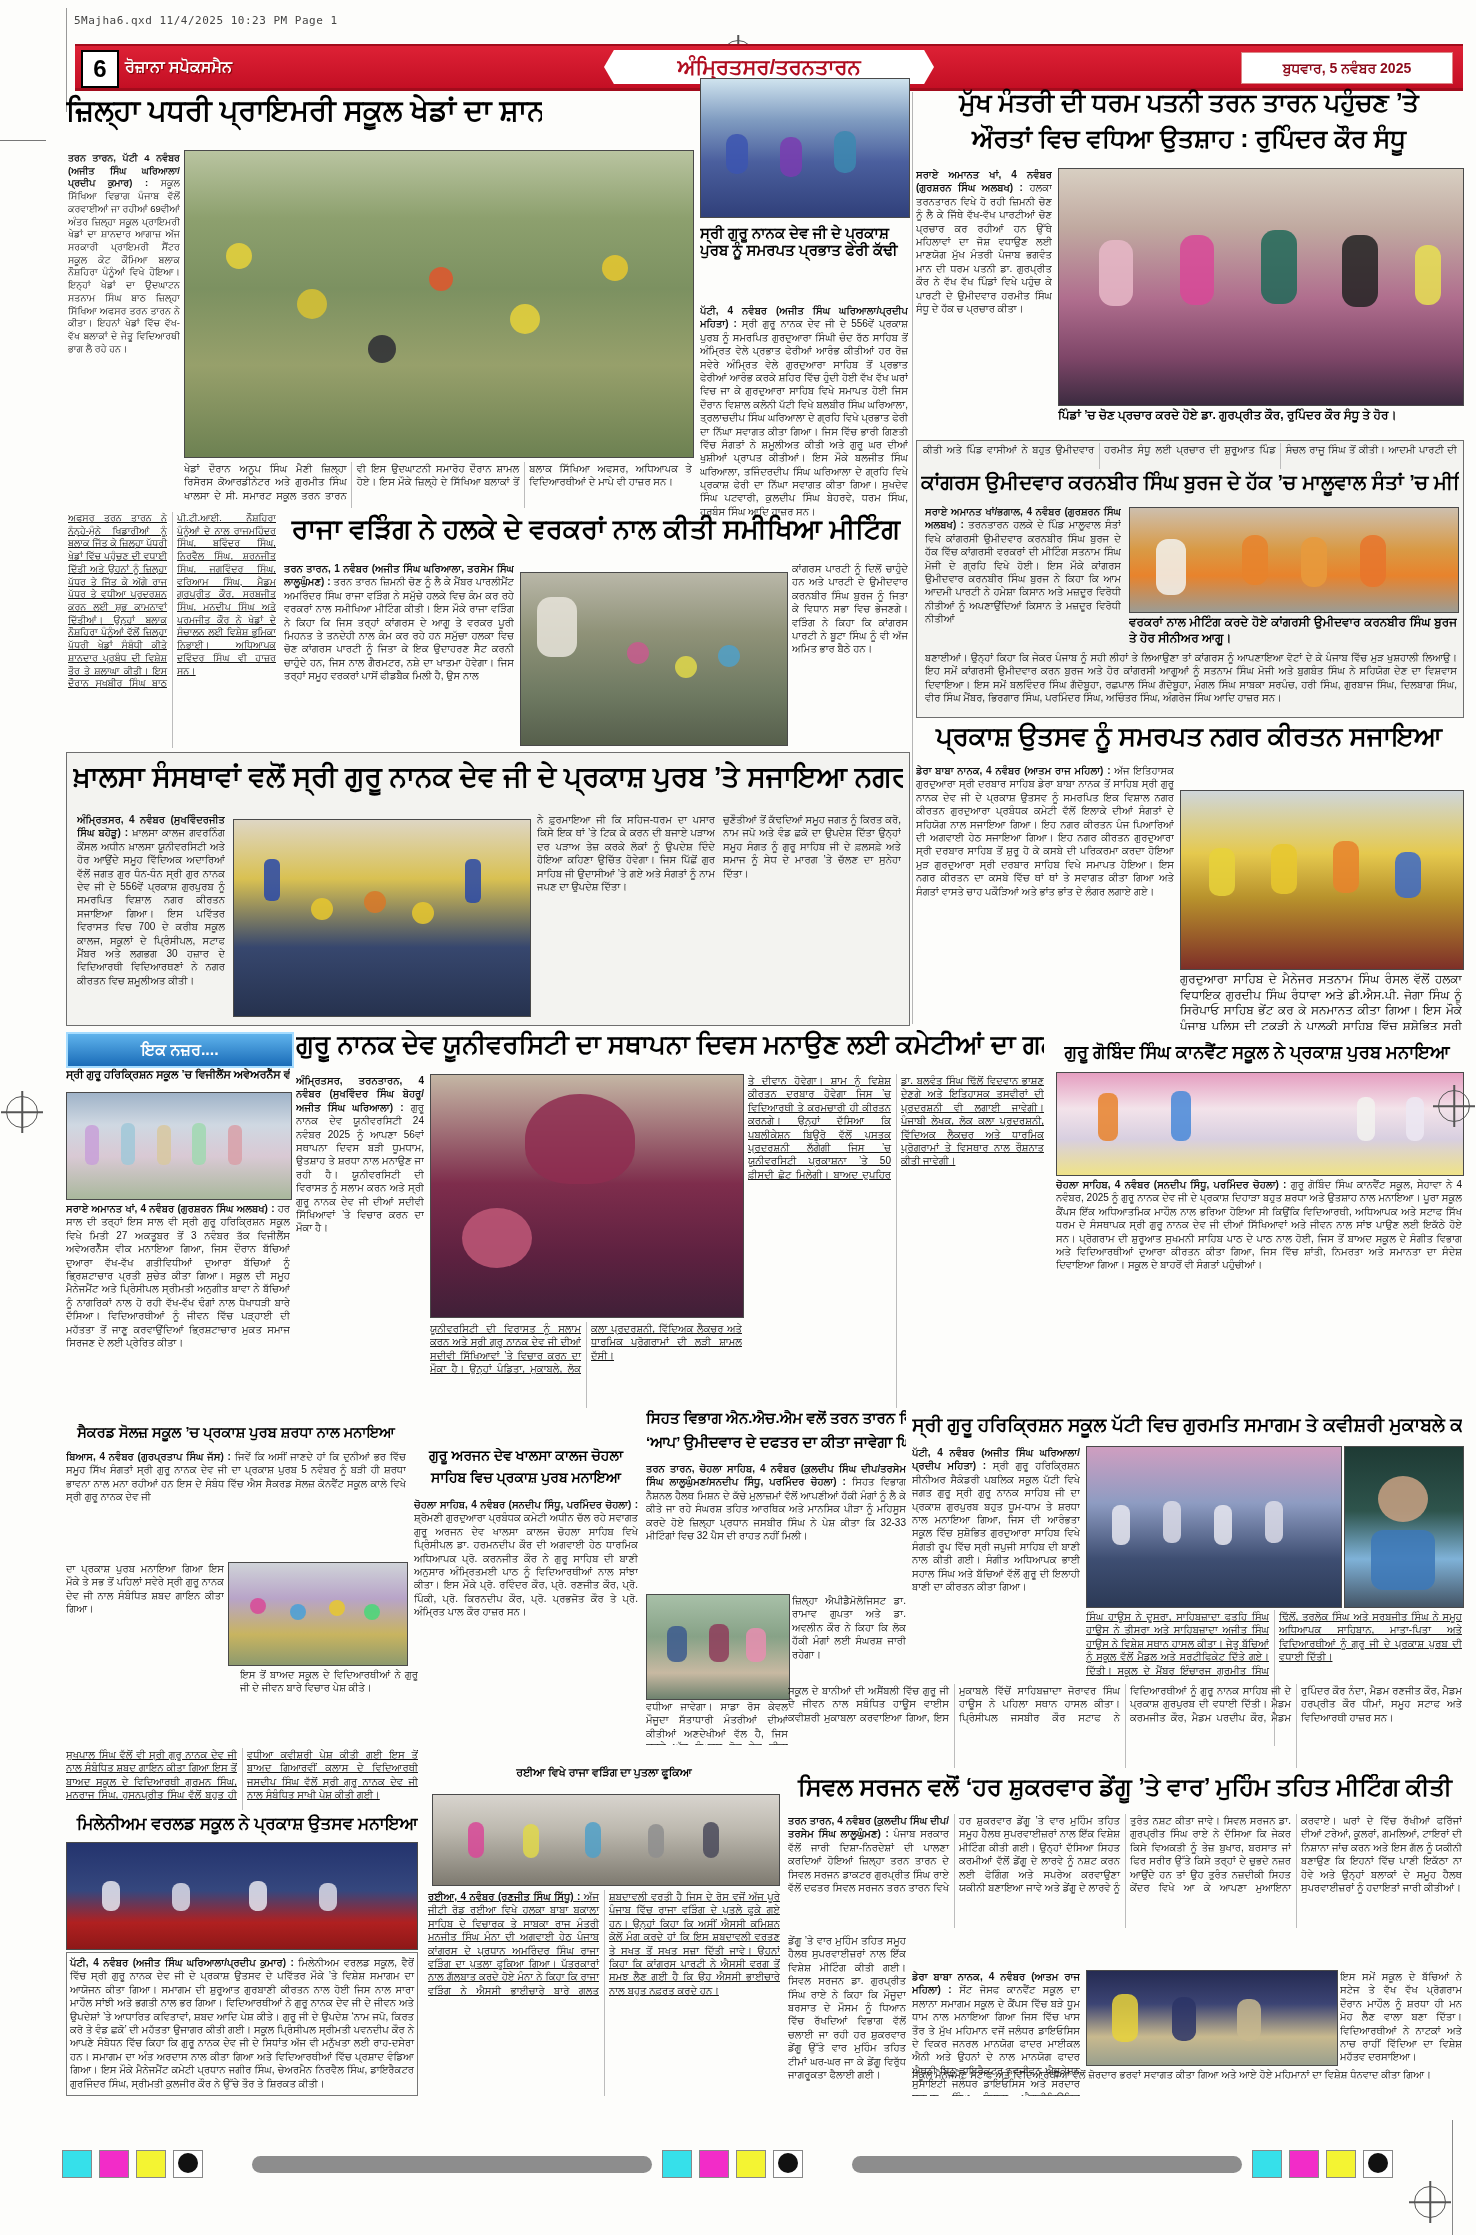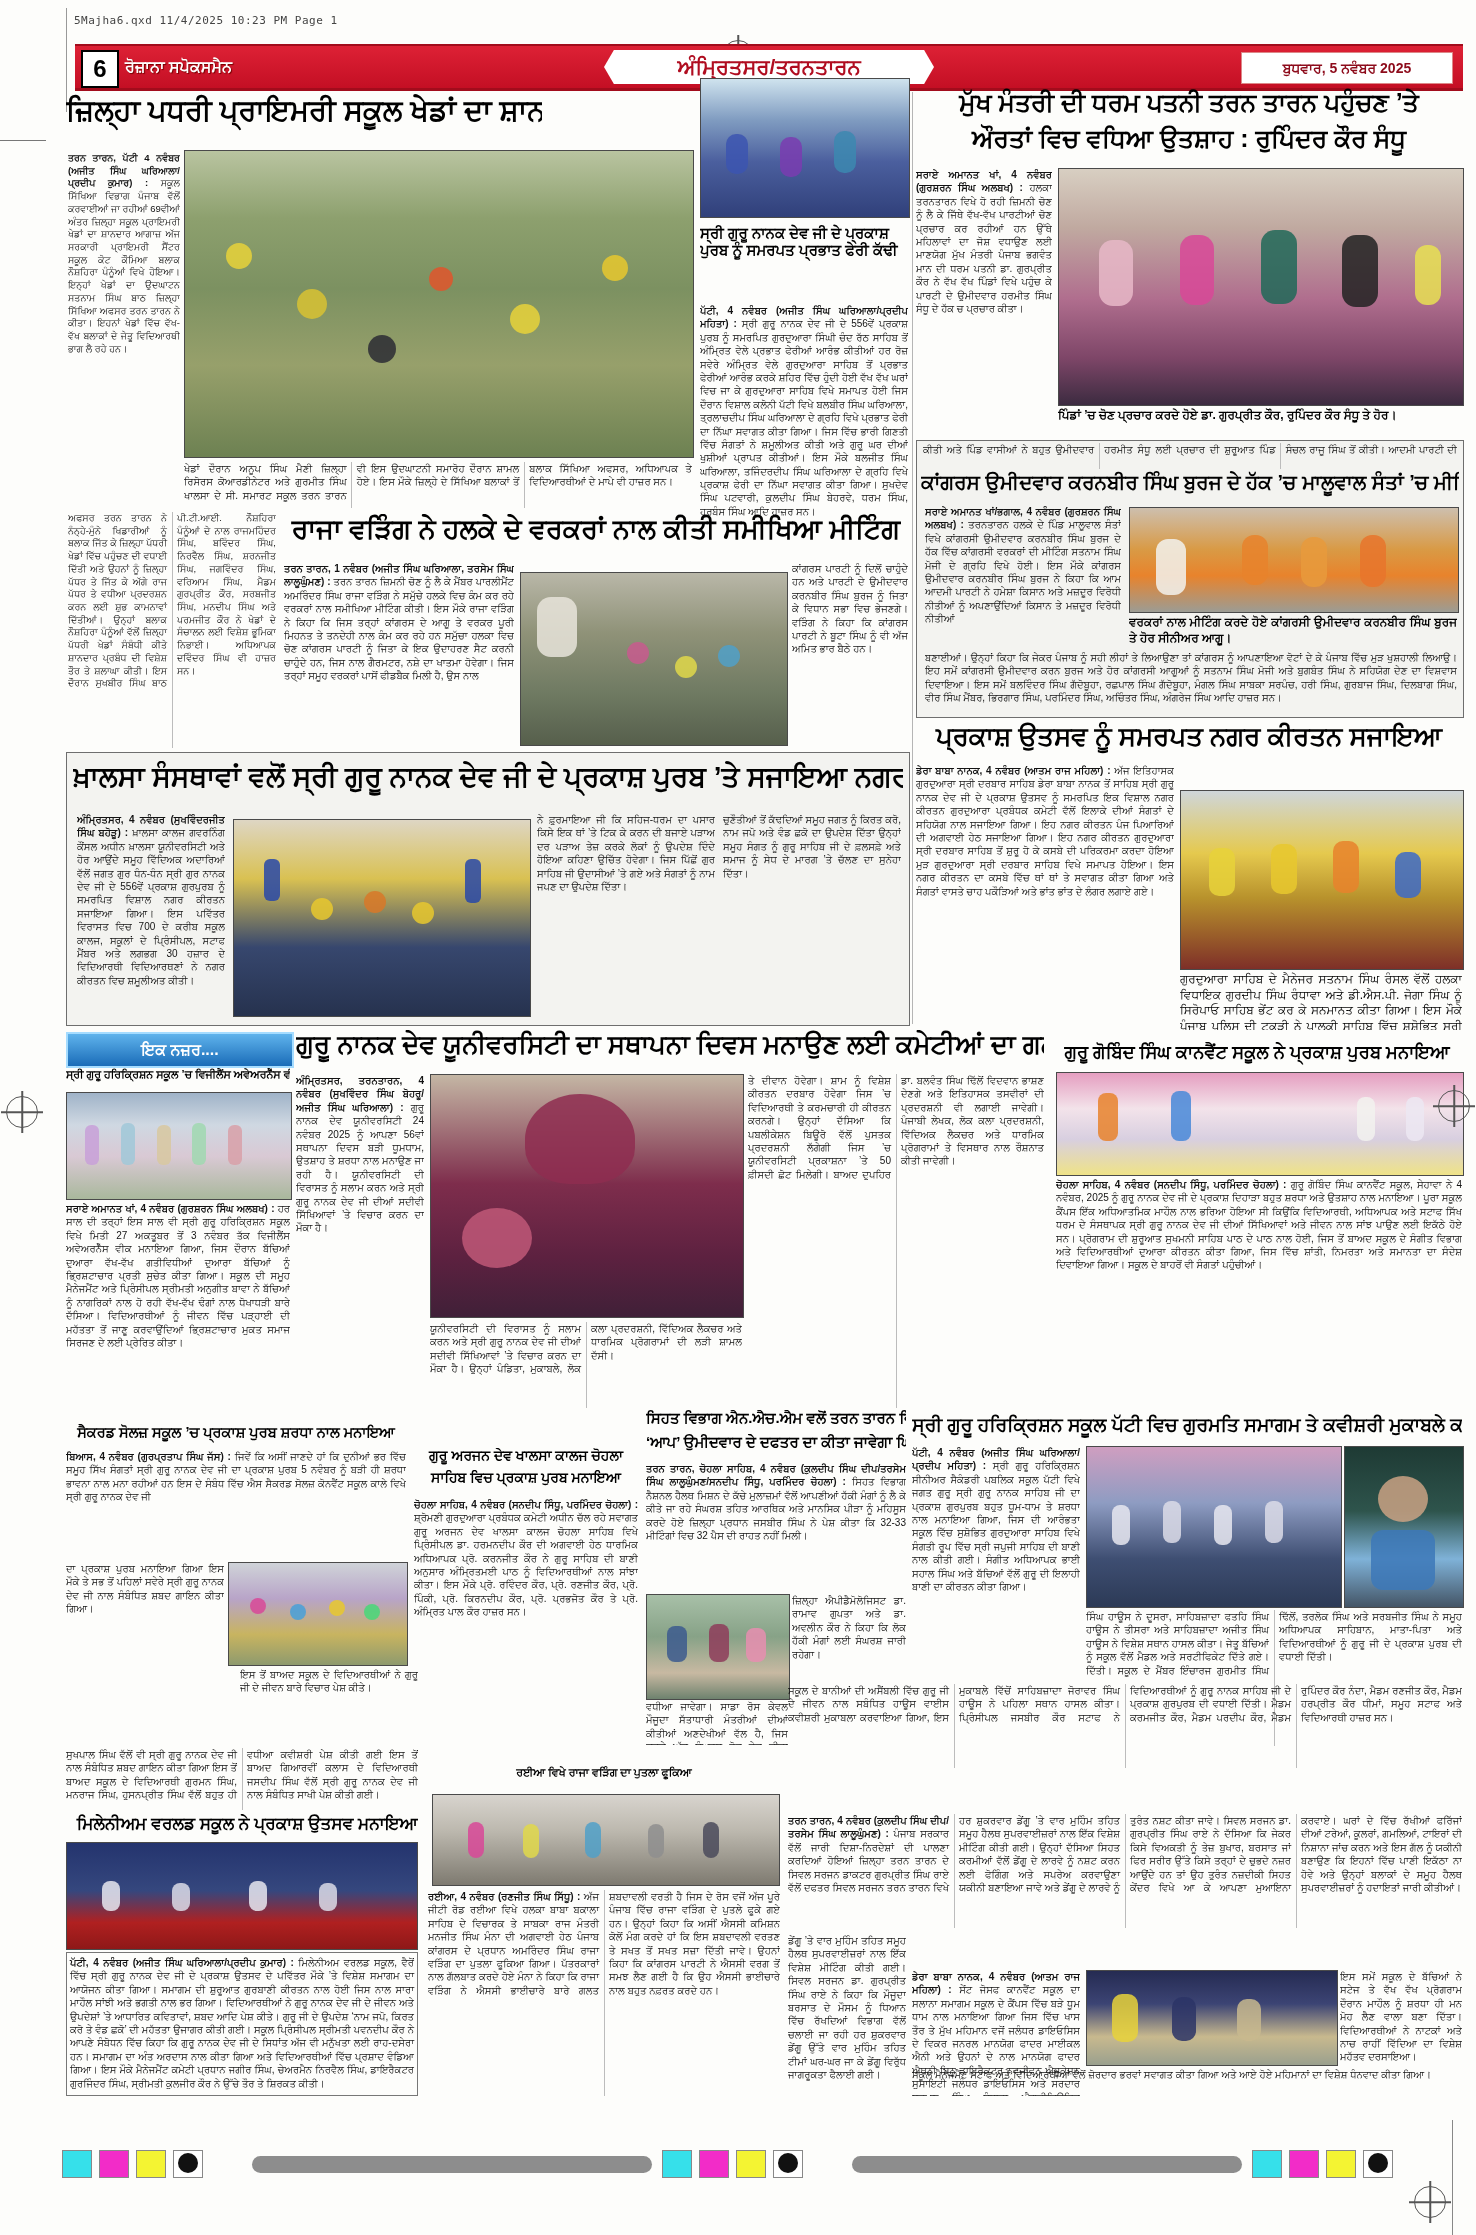--- a/index.html
+++ b/index.html
@@ -15,21 +15,21 @@
   .ribbon{background:#fff;clip-path:polygon(3% 0,97% 0,100% 50%,97% 100%,3% 100%,0 50%);
           display:flex;align-items:center;justify-content:center;color:#b00d20;font-weight:800;font-size:21px;}
   .datebox{background:#fff;display:flex;align-items:center;justify-content:center;
            color:#8d0b1b;font-weight:700;font-size:14px;border:1px solid #d88;}
   
   .hl{font-weight:800;color:#000;text-align:center;white-space:nowrap;overflow:hidden;line-height:1.12;}
   .hlw{font-weight:800;color:#000;text-align:left;overflow:hidden;line-height:1.15;}
   
   .bd{font-size:10px;line-height:1.34;text-align:justify;color:#131313;overflow:hidden;}
   .bd b,.dl{font-weight:700;}
-  .c2{column-count:2;column-gap:10px;column-rule:1px solid #bcbcbc;}
+  .c2{column-count:2;column-gap:10px;column-rule:1px solid #bcbcbc;text-decoration:underline;}
   .c3{column-count:3;column-gap:10px;column-rule:1px solid #bcbcbc;}
   .c4{column-count:4;column-gap:10px;column-rule:1px solid #bcbcbc;}
   .cap{font-size:12px;font-weight:700;color:#000;line-height:1.3;overflow:hidden;text-align:justify;}
   .photo{border:1px solid #4a4a4a;overflow:hidden;}
   .boxed{border:1px solid #6e6e6e;background:#f3f3f0;}
   .vline{width:1px;background:#b5b5b5;}
   
   .p1{background:linear-gradient(180deg,#b9c4a0 0%,#8da06e 22%,#7c9161 45%,#97a06b 70%,#6d8152 100%),radial-gradient(circle at 20% 40%,#e8d23a 0 14px,transparent 15px);}
   .p2{background:linear-gradient(180deg,#cfe3ee 0%,#7f9bc0 30%,#4b5f9e 60%,#30407a 100%);}
   .p3{background:linear-gradient(180deg,#d8cfc2 0%,#c0a9a0 25%,#b06e8e 55%,#7e4668 80%,#3c2b40 100%);}
@@ -298,20 +298,21 @@
     <div class="blob" style="left:44%;top:30%;width:16px;height:36px;background:#50a0c8;border-radius:8px;"></div>
     <div class="blob" style="left:62%;top:32%;width:16px;height:34px;background:#8e8e8e;border-radius:8px;"></div>
     <div class="blob" style="left:78%;top:30%;width:16px;height:36px;background:#4a4a5a;border-radius:8px;"></div>
   </div>
   <div class="abs bd c2" style="left:428px;top:1890px;width:352px;height:206px;">
     <span class="dl">ਰਈਆ, 4 ਨਵੰਬਰ (ਰਣਜੀਤ ਸਿੰਘ ਸਿੱਧੂ) :</span>
     <span>ਅੱਜ ਜੀਟੀ ਰੋਡ ਰਈਆ ਵਿਖੇ ਹਲਕਾ ਬਾਬਾ ਬਕਾਲਾ ਸਾਹਿਬ ਦੇ ਵਿਚਾਰਕ ਤੇ ਸਾਬਕਾ ਰਾਜ ਮੰਤਰੀ ਮਨਜੀਤ ਸਿੰਘ ਮੰਨਾ ਦੀ ਅਗਵਾਈ ਹੇਠ ਪੰਜਾਬ ਕਾਂਗਰਸ ਦੇ ਪ੍ਰਧਾਨ ਅਮਰਿੰਦਰ ਸਿੰਘ ਰਾਜਾ ਵੜਿੰਗ ਦਾ ਪੁਤਲਾ ਫੂਕਿਆ ਗਿਆ। ਪੱਤਰਕਾਰਾਂ ਨਾਲ ਗੱਲਬਾਤ ਕਰਦੇ ਹੋਏ ਮੰਨਾ ਨੇ ਕਿਹਾ ਕਿ ਰਾਜਾ ਵੜਿੰਗ ਨੇ ਐਸਸੀ ਭਾਈਚਾਰੇ ਬਾਰੇ ਗਲਤ ਸ਼ਬਦਾਵਲੀ ਵਰਤੀ ਹੈ ਜਿਸ ਦੇ ਰੋਸ ਵਜੋਂ ਅੱਜ ਪੂਰੇ ਪੰਜਾਬ ਵਿੱਚ ਰਾਜਾ ਵੜਿੰਗ ਦੇ ਪੁਤਲੇ ਫੂਕੇ ਗਏ ਹਨ। ਉਨ੍ਹਾਂ ਕਿਹਾ ਕਿ ਅਸੀਂ ਐਸਸੀ ਕਮਿਸ਼ਨ ਕੋਲੋਂ ਮੰਗ ਕਰਦੇ ਹਾਂ ਕਿ ਇਸ ਸ਼ਬਦਾਵਲੀ ਵਰਤਣ ਤੇ ਸਖਤ ਤੋਂ ਸਖਤ ਸਜ਼ਾ ਦਿੱਤੀ ਜਾਵੇ। ਉਹਨਾਂ ਕਿਹਾ ਕਿ ਕਾਂਗਰਸ ਪਾਰਟੀ ਨੇ ਐਸਸੀ ਵਰਗ ਤੋਂ ਸਮਝ ਲੈਣ ਗਈ ਹੈ ਕਿ ਉਹ ਐਸਸੀ ਭਾਈਚਾਰੇ ਨਾਲ ਬਹੁਤ ਨਫ਼ਰਤ ਕਰਦੇ ਹਨ।</span>
   </div>
 
   <div class="abs bd c4" style="left:788px;top:1684px;width:674px;height:84px;">ਸਕੂਲ ਦੇ ਬਾਨੀਆਂ ਦੀ ਅਸੈਂਬਲੀ ਵਿੱਚ ਗੁਰੂ ਜੀ ਦੇ ਜੀਵਨ ਨਾਲ ਸਬੰਧਿਤ ਹਾਊਸ ਵਾਈਸ ਕਵੀਸ਼ਰੀ ਮੁਕਾਬਲਾ ਕਰਵਾਇਆ ਗਿਆ, ਇਸ ਮੁਕਾਬਲੇ ਵਿੱਚੋਂ ਸਾਹਿਬਜ਼ਾਦਾ ਜੋਰਾਵਰ ਸਿੰਘ ਹਾਊਸ ਨੇ ਪਹਿਲਾ ਸਥਾਨ ਹਾਸਲ ਕੀਤਾ। ਪ੍ਰਿੰਸੀਪਲ ਜਸਬੀਰ ਕੌਰ ਸਟਾਫ ਨੇ ਵਿਦਿਆਰਥੀਆਂ ਨੂੰ ਗੁਰੂ ਨਾਨਕ ਸਾਹਿਬ ਜੀ ਦੇ ਪ੍ਰਕਾਸ਼ ਗੁਰਪੁਰਬ ਦੀ ਵਧਾਈ ਦਿੱਤੀ। ਮੈਡਮ ਕਰਮਜੀਤ ਕੌਰ, ਮੈਡਮ ਪਰਦੀਪ ਕੌਰ, ਮੈਡਮ ਰੁਪਿੰਦਰ ਕੌਰ ਨੰਦਾ, ਮੈਡਮ ਰਣਜੀਤ ਕੌਰ, ਮੈਡਮ ਹਰਪ੍ਰੀਤ ਕੌਰ ਧੀਮਾਂ, ਸਮੂਹ ਸਟਾਫ ਅਤੇ ਵਿਦਿਆਰਥੀ ਹਾਜ਼ਰ ਸਨ।</div>
+  <div class="abs hl" style="left:788px;top:1774px;width:674px;height:36px;font-size:24px;">ਸਿਵਲ ਸਰਜਨ ਵਲੋਂ ‘ਹਰ ਸ਼ੁਕਰਵਾਰ ਡੇਂਗੂ ’ਤੇ ਵਾਰ’ ਮੁਹਿੰਮ ਤਹਿਤ ਮੀਟਿੰਗ ਕੀਤੀ</div>
   <div class="abs bd c4" style="left:788px;top:1814px;width:674px;height:114px;">
     <span class="dl">ਤਰਨ ਤਾਰਨ, 4 ਨਵੰਬਰ (ਕੁਲਦੀਪ ਸਿੰਘ ਦੀਪ/ਤਰਸੇਮ ਸਿੰਘ ਲਾਲੂਘੁੰਮਣ) :</span>
     <span>ਪੰਜਾਬ ਸਰਕਾਰ ਵੱਲੋਂ ਜਾਰੀ ਦਿਸ਼ਾ-ਨਿਰਦੇਸ਼ਾਂ ਦੀ ਪਾਲਣਾ ਕਰਦਿਆਂ ਹੋਇਆਂ ਜ਼ਿਲ੍ਹਾ ਤਰਨ ਤਾਰਨ ਦੇ ਸਿਵਲ ਸਰਜਨ ਡਾਕਟਰ ਗੁਰਪ੍ਰੀਤ ਸਿੰਘ ਰਾਏ ਵੱਲੋਂ ਦਫਤਰ ਸਿਵਲ ਸਰਜਨ ਤਰਨ ਤਾਰਨ ਵਿਖੇ ਹਰ ਸ਼ੁਕਰਵਾਰ ਡੇਂਗੂ ’ਤੇ ਵਾਰ ਮੁਹਿੰਮ ਤਹਿਤ ਸਮੂਹ ਹੈਲਥ ਸੁਪਰਵਾਈਜ਼ਰਾਂ ਨਾਲ ਇੱਕ ਵਿਸ਼ੇਸ਼ ਮੀਟਿੰਗ ਕੀਤੀ ਗਈ। ਉਨ੍ਹਾਂ ਦੱਸਿਆ ਸਿਹਤ ਕਰਮੀਆਂ ਵੱਲੋਂ ਡੇਂਗੂ ਦੇ ਲਾਰਵੇ ਨੂੰ ਨਸ਼ਟ ਕਰਨ ਲਈ ਫੋਗਿੰਗ ਅਤੇ ਸਪਰੇਅ ਕਰਵਾਉਣਾ ਯਕੀਨੀ ਬਣਾਇਆ ਜਾਵੇ ਅਤੇ ਡੇਂਗੂ ਦੇ ਲਾਰਵੇ ਨੂੰ ਤੁਰੰਤ ਨਸ਼ਟ ਕੀਤਾ ਜਾਵੇ। ਸਿਵਲ ਸਰਜਨ ਡਾ. ਗੁਰਪ੍ਰੀਤ ਸਿੰਘ ਰਾਏ ਨੇ ਦੱਸਿਆ ਕਿ ਜੇਕਰ ਕਿਸੇ ਵਿਅਕਤੀ ਨੂੰ ਤੇਜ਼ ਬੁਖਾਰ, ਬਰਸਾਤ ਜਾਂ ਫਿਰ ਸਰੀਰ ਉੱਤੇ ਕਿਸੇ ਤਰ੍ਹਾਂ ਦੇ ਚੁਭਦੇ ਨਜ਼ਰ ਆਉਂਦੇ ਹਨ ਤਾਂ ਉਹ ਤੁਰੰਤ ਨਜ਼ਦੀਕੀ ਸਿਹਤ ਕੇਂਦਰ ਵਿਖੇ ਆ ਕੇ ਆਪਣਾ ਮੁਆਇਨਾ ਕਰਵਾਏ। ਘਰਾਂ ਦੇ ਵਿੱਚ ਰੱਖੀਆਂ ਫਰਿੱਜਾਂ ਦੀਆਂ ਟਰੇਆਂ, ਕੂਲਰਾਂ, ਗਮਲਿਆਂ, ਟਾਇਰਾਂ ਦੀ ਨਿਸ਼ਾਨਾ ਜਾਂਚ ਕਰਨ ਅਤੇ ਇਸ ਗੱਲ ਨੂੰ ਯਕੀਨੀ ਬਣਾਉਣ ਕਿ ਇਹਨਾਂ ਵਿੱਚ ਪਾਣੀ ਇਕੱਠਾ ਨਾ ਹੋਵੇ ਅਤੇ ਉਨ੍ਹਾਂ ਬਲਾਕਾਂ ਦੇ ਸਮੂਹ ਹੈਲਥ ਸੁਪਰਵਾਈਜ਼ਰਾਂ ਨੂੰ ਹਦਾਇਤਾਂ ਜਾਰੀ ਕੀਤੀਆਂ।</span>
   </div>
   <div class="abs bd" style="left:788px;top:1934px;width:118px;height:162px;">ਡੇਂਗੂ ’ਤੇ ਵਾਰ ਮੁਹਿੰਮ ਤਹਿਤ ਸਮੂਹ ਹੈਲਥ ਸੁਪਰਵਾਈਜ਼ਰਾਂ ਨਾਲ ਇੱਕ ਵਿਸ਼ੇਸ਼ ਮੀਟਿੰਗ ਕੀਤੀ ਗਈ। ਸਿਵਲ ਸਰਜਨ ਡਾ. ਗੁਰਪ੍ਰੀਤ ਸਿੰਘ ਰਾਏ ਨੇ ਕਿਹਾ ਕਿ ਮੌਜੂਦਾ ਬਰਸਾਤ ਦੇ ਮੌਸਮ ਨੂੰ ਧਿਆਨ ਵਿੱਚ ਰੱਖਦਿਆਂ ਵਿਭਾਗ ਵੱਲੋਂ ਚਲਾਈ ਜਾ ਰਹੀ ਹਰ ਸ਼ੁਕਰਵਾਰ ਡੇਂਗੂ ਉੱਤੇ ਵਾਰ ਮੁਹਿੰਮ ਤਹਿਤ ਟੀਮਾਂ ਘਰ-ਘਰ ਜਾ ਕੇ ਡੇਂਗੂ ਵਿਰੁੱਧ ਜਾਗਰੂਕਤਾ ਫੈਲਾਈ ਗਈ।</div>
 
   <div class="abs bd" style="left:912px;top:1970px;width:168px;height:126px;">
     <span class="dl">ਡੇਰਾ ਬਾਬਾ ਨਾਨਕ, 4 ਨਵੰਬਰ (ਆਤਮ ਰਾਜ ਮਹਿਲਾ) :</span>
     <span>ਸੇਂਟ ਜੋਸਫ ਕਾਨਵੈਂਟ ਸਕੂਲ ਦਾ ਸਲਾਨਾ ਸਮਾਗਮ ਸਕੂਲ ਦੇ ਕੈਂਪਸ ਵਿੱਚ ਬੜੇ ਧੂਮ ਧਾਮ ਨਾਲ ਮਨਾਇਆ ਗਿਆ ਜਿਸ ਵਿੱਚ ਖਾਸ ਤੌਰ ਤੇ ਮੁੱਖ ਮਹਿਮਾਨ ਵਜੋਂ ਜਲੰਧਰ ਡਾਇਓਸਿਸ ਦੇ ਵਿਕਰ ਜਨਰਲ ਮਾਨਯੋਗ ਫਾਦਰ ਮਾਈਕਲ ਐਨੀ ਅਤੇ ਉਹਨਾਂ ਦੇ ਨਾਲ ਮਾਨਯੋਗ ਫਾਦਰ ਐਥਨੀ ਬਿਨੂ ਡਾਇਰੈਕਟਰ ਨਵਜੀਵਨ ਐਜੂਕੇਸ਼ਨ ਸੁਸਾਇਟੀ ਜਲੰਧਰ ਡਾਇਓਸਿਸ ਅਤੇ ਸਰਦਾਰ ਲਛਮਣ ਸਿੰਘ ਸੰਧਾਵਾ ਐਗਜ਼ੀਕਿਊਟਿਵ ਮਜਿਸਟਰੇਟ (ਤਹਿਸੀਲਦਾਰ) ਡੇਰਾ ਬਾਬਾ ਨਾਨਕ ਵਿਸ਼ੇਸ਼ ਤੌਰ ਤੇ ਪਹੁੰਚੇ।</span>
   </div>

